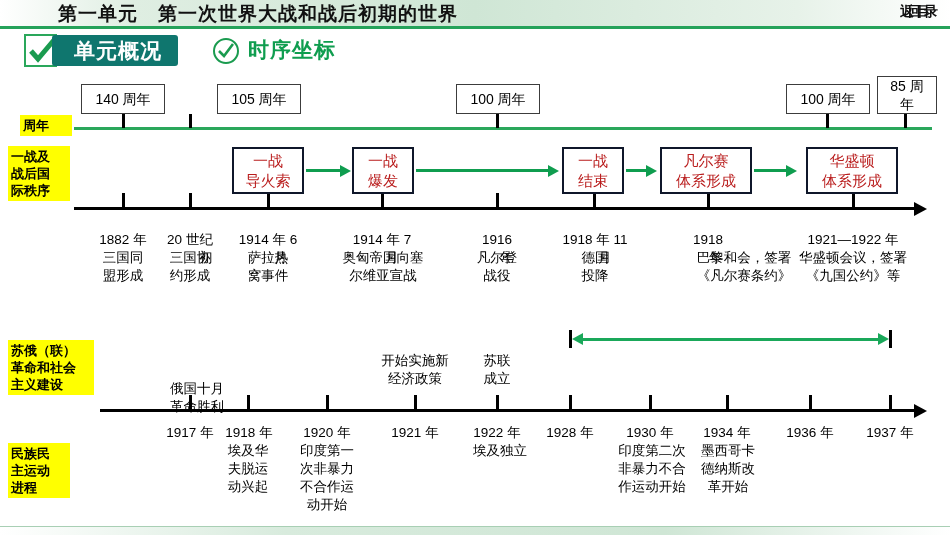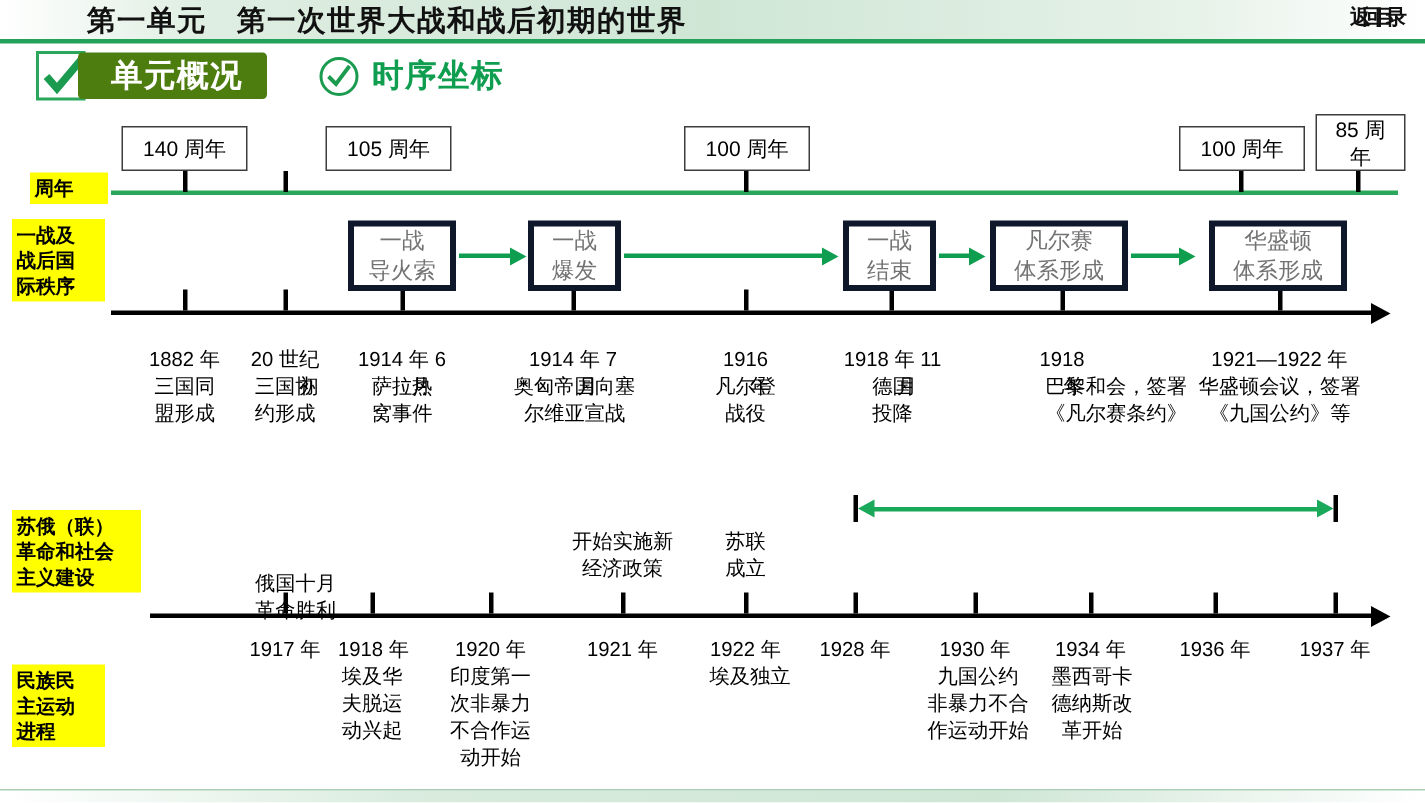--- a/index.html
+++ b/index.html
@@ -35,21 +35,21 @@
   
   .tabrow { position: absolute; left: 0; top: 32px; width: 950px; height: 36px; }
   .chk-badge {
     position: absolute; left: 24px; top: 2px; width: 33px; height: 33px;
     border: 2px solid #2aa75b; background: #ffffff;
   }
   .chk-badge svg { position: absolute; left: 2px; top: 1px; }
   .pill {
     position: absolute; left: 52px; top: 3px; height: 31px;
     padding: 0 16px 0 22px;
-    background: #4d7c0f; color: #ffffff;
+    background: #0f766e; color: #ffffff;
     font-size: 21px; font-weight: bold; line-height: 31px;
     letter-spacing: 1px;
     border-radius: 3px;
     white-space: nowrap;
   }
   .tab2 { position: absolute; left: 213px; top: 4px; width: 200px; height: 30px; }
   .tab2-circle {
     position: absolute; left: 0; top: 2px; width: 26px; height: 26px;
     border: 2px solid #1a9b4f; border-radius: 50%; background: #fff;
   }
@@ -69,22 +69,22 @@
   }
   .axis { position: absolute; background: #000; height: 3px; }
   .axis-green { position: absolute; background: #2aa75b; height: 3px; }
   .tick { position: absolute; width: 3px; background: #000; }
   .arrowhead {
     position: absolute; width: 0; height: 0;
     border-top: 7px solid transparent; border-bottom: 7px solid transparent;
     border-left: 13px solid #000;
   }
   .box {
-    position: absolute; border: 4px solid #0f172a; background: #ffffff;
-    color: #737373; font-size: 15px; line-height: 20px; text-align: center;
+    position: absolute; border: 2px solid #0f172a; background: #ffffff;
+    color: #b91c1c; font-size: 15px; line-height: 20px; text-align: center;
     white-space: pre-line;
     display: flex; align-items: center; justify-content: center;
   }
   .annbox {
     position: absolute; border: 1px solid #3c3c3c; background: #ffffff;
     color: #000; font-size: 14px; line-height: 18px; text-align: center;
     white-space: pre-line;
     display: flex; align-items: center; justify-content: center;
   }
   .gcon { position: absolute; height: 3px; background: #0f9d4f; }
@@ -296,21 +296,21 @@
   <div class="yr" style="left:852px; top:424px; width:76px;">1937 年</div>
 
   <div class="evt" style="left:213px; top:442px; width:70px;">埃及华
 夫脱运
 动兴起</div>
   <div class="evt" style="left:288px; top:442px; width:78px;">印度第一
 次非暴力
 不合作运
 动开始</div>
   <div class="evt" style="left:461px; top:442px; width:78px;">埃及独立</div>
-  <div class="evt" style="left:606px; top:442px; width:92px;">九国公约
+  <div class="evt" style="left:606px; top:442px; width:92px;">印度第二次
 非暴力不合
 作运动开始</div>
   <div class="evt" style="left:690px; top:442px; width:76px;">墨西哥卡
 德纳斯改
 革开始</div>
 
   <div class="footer"></div>
 </div>
 
 </body></html>

